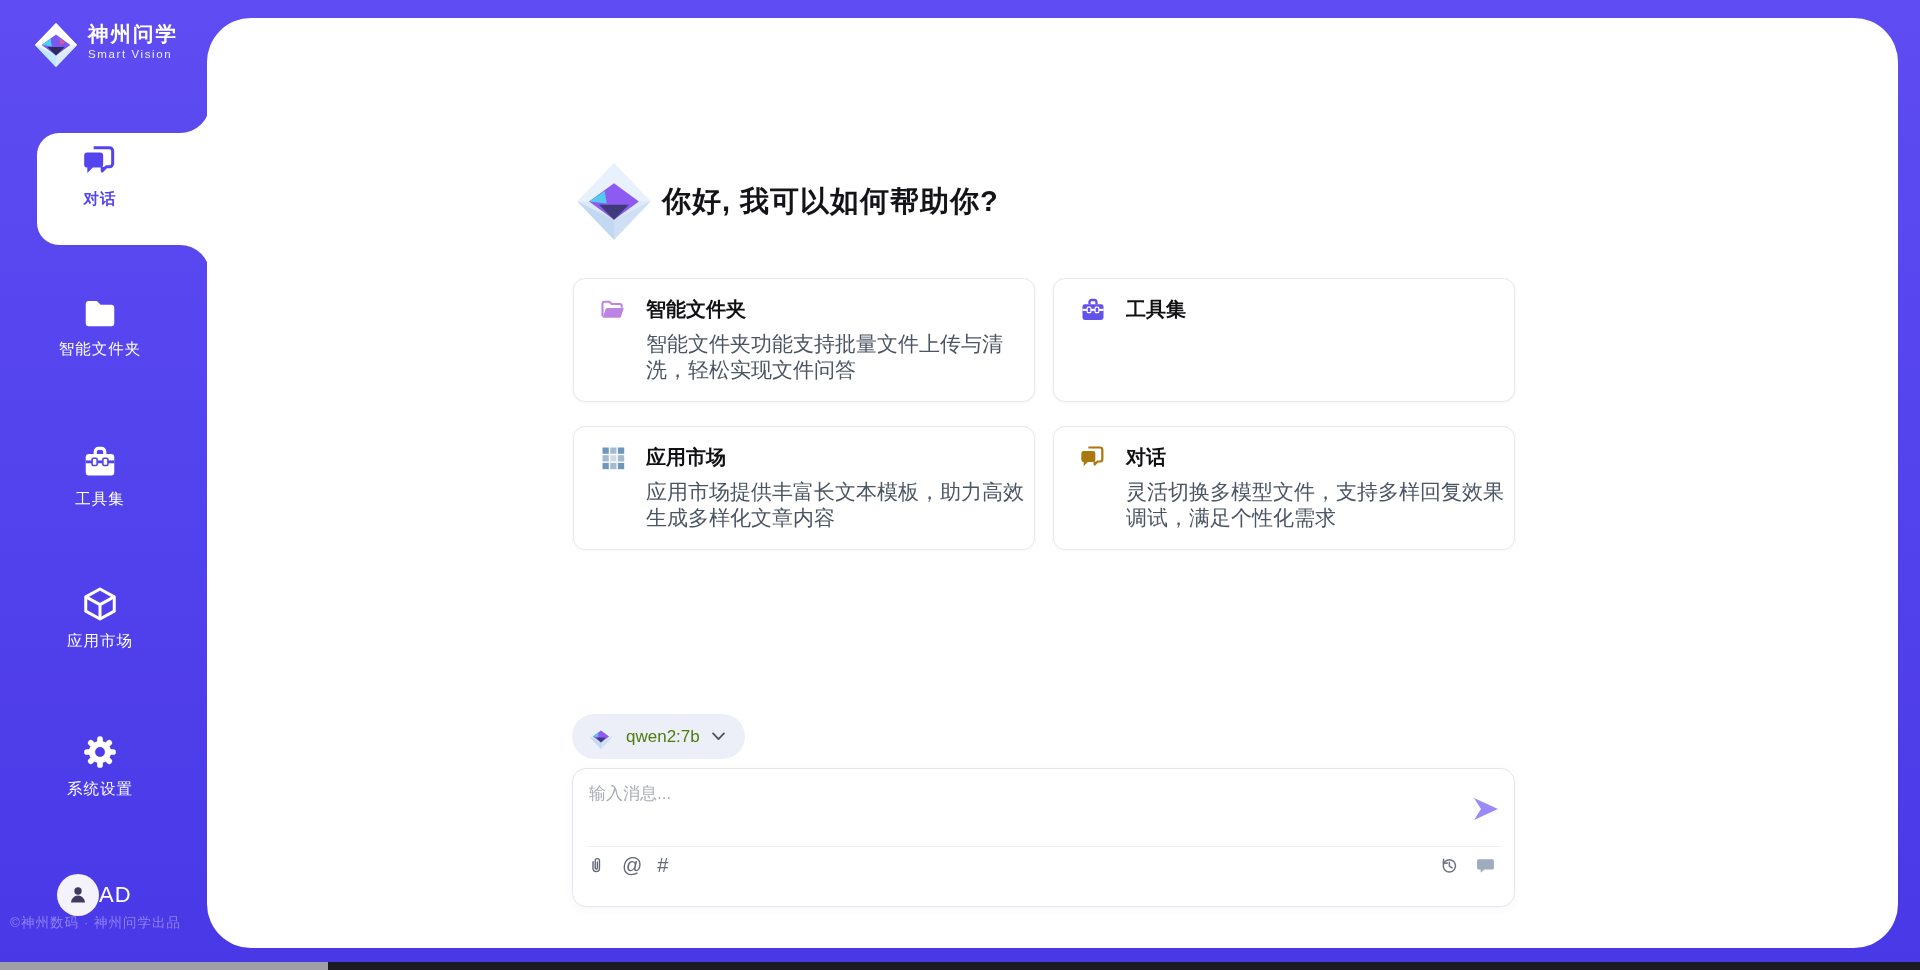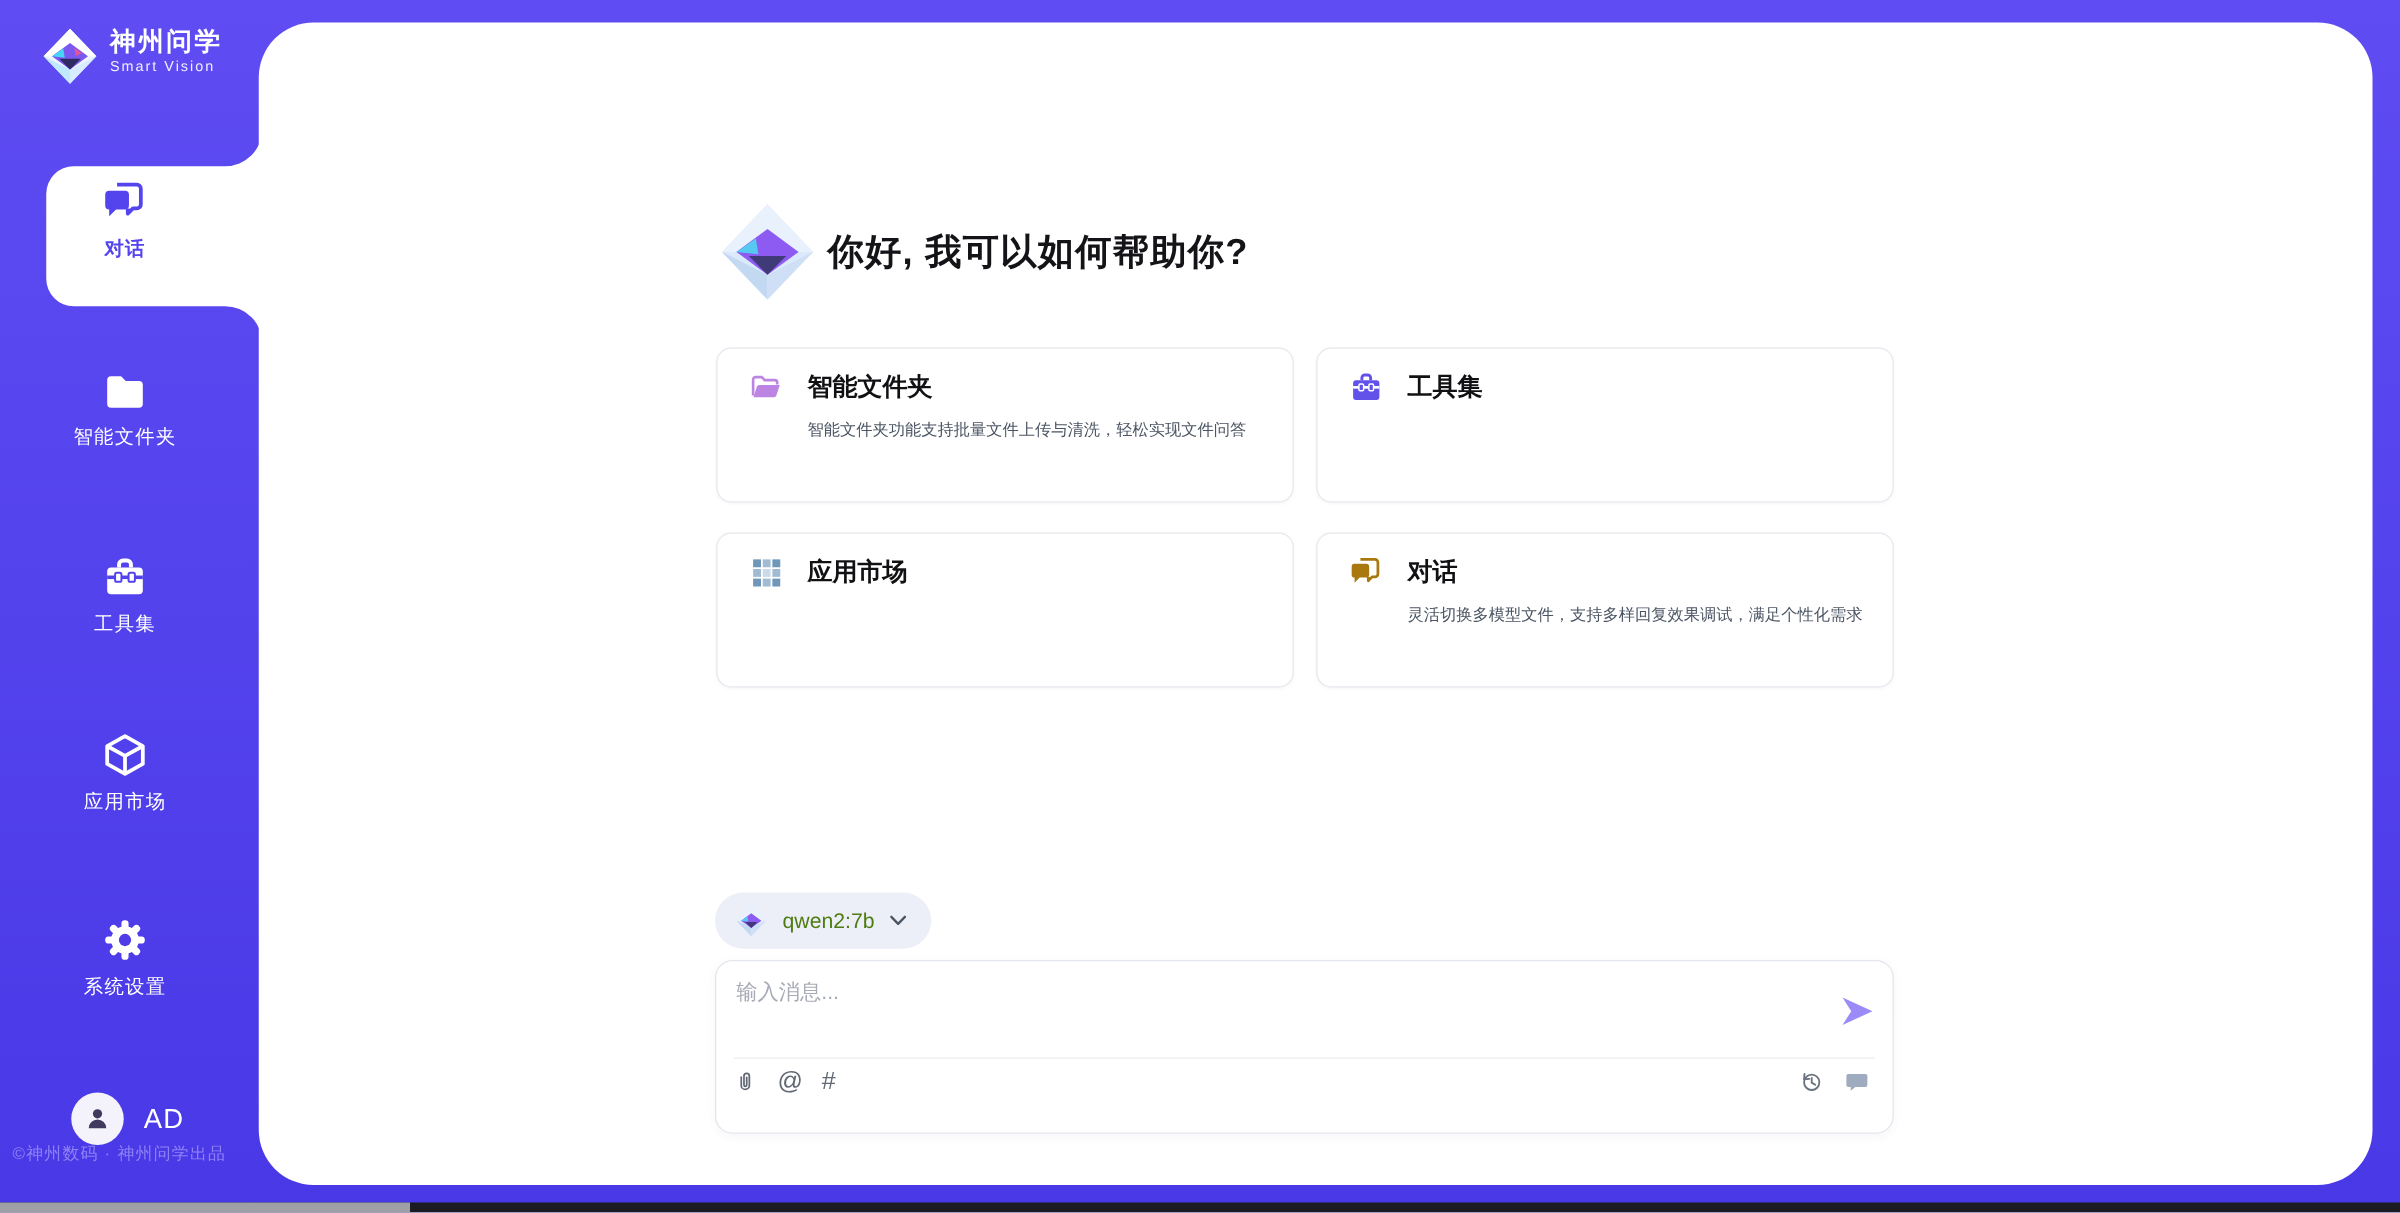--- a/index.html
+++ b/index.html
@@ -26,41 +26,41 @@
   .nav-ic { width:38px; height:38px; color:#ffffff; }
   .nav-label { margin-top:8px; font-size:15.5px; color:#ffffff; letter-spacing:1px; }
   .nav-item.active .nav-ic { color:#5344ee; }
   .nav-item.active .nav-label { color:#5344ee; font-weight:600; }
   .ni-chat     { top:143px; }
   .ni-folder   { top:293px; }
   .ni-tools    { top:443px; --knock:#5343eb; }
   .ni-market   { top:585px; }
   .ni-settings { top:733px; --knock:#4d3ce7; }
 
-  .user-row { position:absolute; left:57px; top:874px; display:flex; align-items:center; gap:16px; cursor:pointer; }
+  .user-row { position:absolute; left:57px; top:874px; display:flex; align-items:center; cursor:pointer; }
   .avatar { width:42px; height:42px; border-radius:50%; background:#f4f2fb; display:flex;
             align-items:center; justify-content:center; }
   .avatar svg { width:24px; height:24px; color:#413a5e; }
   .user-name { color:#ffffff; font-size:22px; font-weight:500; letter-spacing:1px; }
 
   .side-footer { position:absolute; left:10px; top:914px; color:#8f81f6; font-size:13.5px; letter-spacing:1px; }
 
   
   .greeting { position:absolute; left:574px; top:160px; display:flex; align-items:center; gap:8px; }
   .greet-logo { width:80px; height:83px; }
   .greet-title { font-size:29px; font-weight:700; color:#141418; letter-spacing:1px; }
 
   
   .cards { position:absolute; left:573px; top:278px; width:942px;
            display:grid; grid-template-columns:462px 462px; grid-auto-rows:124px; gap:24px 18px; }
   .card { background:#fff; border:1px solid #e7e8ee; border-radius:12px; position:relative;
           box-shadow:0 1px 3px rgba(30,30,60,.04); cursor:pointer; }
   .card-ic { position:absolute; left:25px; top:17px; width:28px; height:28px; }
   .card-title { position:absolute; left:72px; top:17px; font-size:20px; font-weight:700; color:#111114; }
-  .card-desc { position:absolute; left:72px; top:52px; width:378px; font-size:13px;
+  .card-desc { position:absolute; left:72px; top:52px; width:378px; font-size:21px;
                line-height:25.5px; color:#4b5563; }
   .ic-folder-open { color:#bd85e3; }
   .ic-toolbox-card { color:#6252e9; --knock:#ffffff; }
   .ic-grid { color:#6e97ba; }
   .ic-chat-card { color:#a9780f; }
 
   
   .model-pill { position:absolute; left:572px; top:714px; height:45px; border-radius:23px;
                 background:#edeff8; display:flex; align-items:center; gap:12px;
                 padding:0 20px 0 16px; cursor:pointer; }
@@ -224,20 +224,21 @@
               <rect x="16.2" y="3" width="5.4" height="5.4"></rect>
             <rect x="3" y="9.6" width="5.4" height="5.4" opacity=".65"></rect>
               <rect x="9.6" y="9.6" width="5.4" height="5.4" opacity=".35"></rect>
               <rect x="16.2" y="9.6" width="5.4" height="5.4" opacity=".65"></rect>
             <rect x="3" y="16.2" width="5.4" height="5.4"></rect>
               <rect x="9.6" y="16.2" width="5.4" height="5.4" opacity=".65"></rect>
               <rect x="16.2" y="16.2" width="5.4" height="5.4"></rect>
           </g>
         </svg>
         <div class="card-title">应用市场</div>
+        <div class="card-desc">应用市场提供丰富长文本模板，助力高效生成多样化文章内容</div>
       </div>
 
       <div class="card">
         <svg class="card-ic ic-chat-card" viewBox="0 0 24 24">
           <path d="M8,3 h10 a2,2 0 0 1 2,2 v8 a2,2 0 0 1 -2,2 h-2 l-2.6,2.6 v-2.6" fill="none" stroke="currentColor" stroke-width="1.9" stroke-linejoin="round"></path>
           <path d="M2,8 a2,2 0 0 1 2,-2 h8 a2,2 0 0 1 2,2 v5.5 a2,2 0 0 1 -2,2 H7.5 L4,19 v-3.5 a2,2 0 0 1 -2,-2 Z" fill="currentColor"></path>
         </svg>
         <div class="card-title">对话</div>
         <div class="card-desc">灵活切换多模型文件，支持多样回复效果调试，满足个性化需求</div>
       </div>

